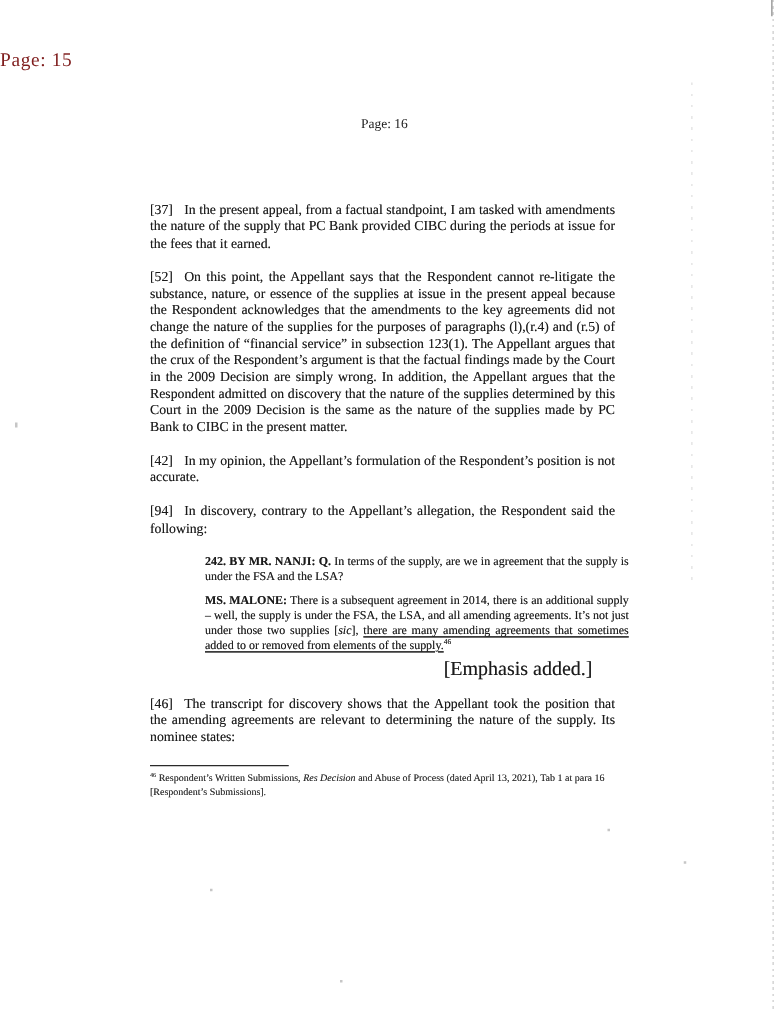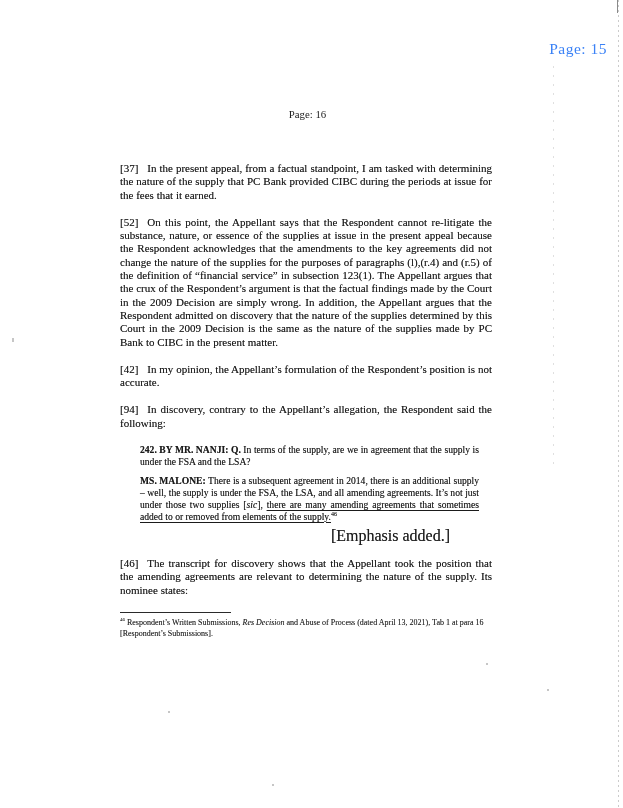--- a/index.html
+++ b/index.html
@@ -15,28 +15,28 @@
     overflow: hidden;
     font-family: "Liberation Serif", "DejaVu Serif", serif;
     color: #1b1b1b;
   }
   
   .outer-header {
     position: absolute;
     top: 40px;
     left: 0;
     width: 607px;
-    text-align: right;
+    text-align: left;
     font-size: 15.5px;
     letter-spacing: 0.5px;
-    color: #3b82f6;
+    color: #7f1d1d;
   }
   .inner-header {
     position: absolute;
-    top: 108px;
+    top: 93px;
     left: 0;
     width: 615px;
     text-align: center;
     font-size: 10.8px;
     color: #222222;
   }
   
   .body-block {
     position: absolute;
     top: 162px;
@@ -48,21 +48,21 @@
     text-shadow: 0 0 0.3px rgba(20,20,20,0.55);
   }
   .body-block p {
     margin: 0 0 14px 0;
   }
   .pnum {
     margin-right: 9px;
   }
   
   .quote-block {
-    margin-left: 20px;
+    margin-left: 44px;
     width: 339px;
     font-size: 9.6px;
     line-height: 11.7px;
     text-align: justify;
   }
   .quote-block p {
     margin: 0 0 8px 0;
   }
   .quote-block .speaker {
     font-weight: bold;
@@ -148,21 +148,21 @@
 <body>
 
 <div class="page">
 
   <div class="outer-header">Page: 15</div>
 
   <div class="inner-header">Page: 16</div>
 
   <div class="body-block">
 
-    <p><span class="pnum">[37]</span><span>In the present appeal, from a factual standpoint, I am tasked with determining the nature of the supply that PC Bank provided CIBC during the periods at issue for the fees that it earned.</span></p>
+    <p><span class="pnum">[37]</span><span>In the present appeal, from a factual standpoint, I am tasked with amendments the nature of the supply that PC Bank provided CIBC during the periods at issue for the fees that it earned.</span></p>
 
     <p><span class="pnum">[52]</span><span>On this point, the Appellant says that the Respondent cannot re-litigate the substance, nature, or essence of the supplies at issue in the present appeal because the Respondent acknowledges that the amendments to the key agreements did not change the nature of the supplies for the purposes of paragraphs (l),(r.4) and (r.5) of the definition of “financial service” in subsection 123(1). The Appellant argues that the crux of the Respondent’s argument is that the factual findings made by the Court in the 2009 Decision are simply wrong. In addition, the Appellant argues that the Respondent admitted on discovery that the nature of the supplies determined by this Court in the 2009 Decision is the same as the nature of the supplies made by PC Bank to CIBC in the present matter.</span></p>
 
     <p><span class="pnum">[42]</span><span>In my opinion, the Appellant’s formulation of the Respondent’s position is not accurate.</span></p>
 
     <p><span class="pnum">[94]</span><span>In discovery, contrary to the Appellant’s allegation, the Respondent said the following:</span></p>
 
     <div class="quote-block">
 
       <p><span class="speaker">242. BY MR. NANJI: Q.</span><span> In terms of the supply, are we in agreement that the supply is under the FSA and the LSA?</span></p>

